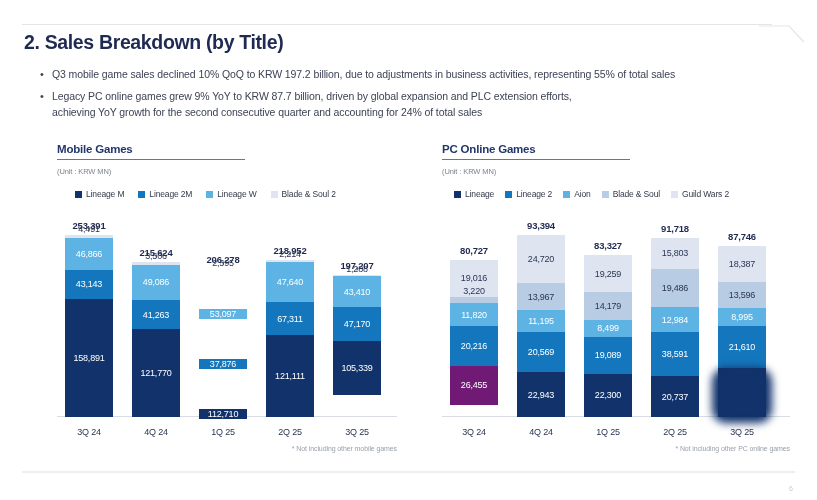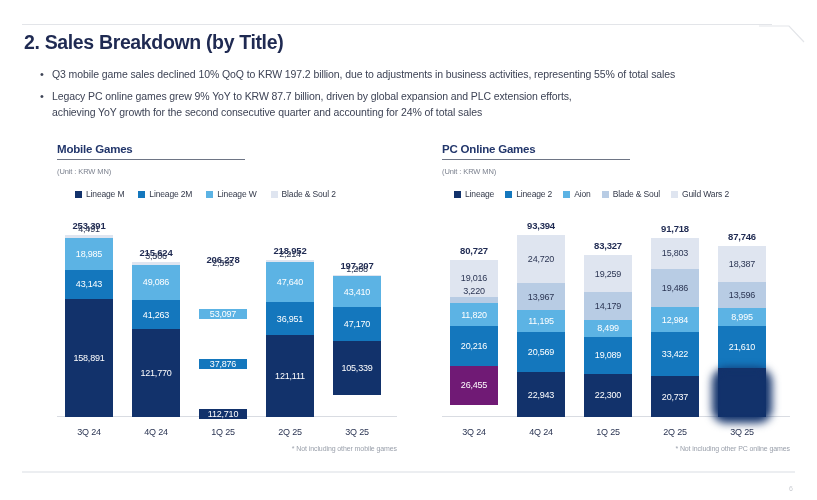--- a/index.html
+++ b/index.html
@@ -189,21 +189,21 @@
     <div class="chart" id="chart-mobile">
       <div class="baseline"></div>
       <div class="footnote">* Not including other mobile games</div>
     <div class="bar-group" style="left: 8px; width: 48px; height: 216px;">
           <div class="total" style="bottom: 186px;">253,391</div>
           <div class="bar" style="width: 48px; height: 182px;">
             <div class="seg thin" style="height: 3.22569px; background: rgb(223, 229, 240);">
               <span class="v" style="color: rgb(43, 53, 83);">4,491</span>
             </div>
             <div class="seg" style="height: 33.6619px; background: rgb(92, 179, 228);">
-              <span class="v" style="color: rgb(255, 255, 255);">18,985</span>
+              <span class="v" style="color: rgb(255, 255, 255);">46,866</span>
             </div>
             <div class="seg" style="height: 30.9878px; background: rgb(20, 119, 189);">
               <span class="v" style="color: rgb(255, 255, 255);">43,143</span>
             </div>
             <div class="seg" style="height: 126px; background: rgb(18, 50, 107);">
               <span class="v" style="color: rgb(255, 255, 255);">158,891</span>
             </div>
           </div>
         </div>
         <div class="xlabel" style="left: 32px;">3Q 24</div>
@@ -246,21 +246,21 @@
         <div class="bar-group" style="left: 209px; width: 48px; height: 191px;">
           <div class="total" style="bottom: 161px;">218,952</div>
           <div class="bar" style="width: 48px; height: 157px;">
             <div class="seg thin" style="height: 1.58755px; background: rgb(223, 229, 240);">
               <span class="v" style="color: rgb(43, 53, 83);">2,214</span>
             </div>
             <div class="seg" style="height: 43px; background: rgb(92, 179, 228);">
               <span class="v" style="color: rgb(255, 255, 255);">47,640</span>
             </div>
             <div class="seg" style="height: 34.4092px; background: rgb(20, 119, 189);">
-              <span class="v" style="color: rgb(255, 255, 255);">36,951</span>
+              <span class="v" style="color: rgb(255, 255, 255);">67,311</span>
             </div>
             <div class="seg" style="height: 86.8429px; background: rgb(18, 50, 107);">
               <span class="v" style="color: rgb(255, 255, 255);">121,111</span>
             </div>
           </div>
         </div>
         <div class="xlabel" style="left: 233px;">2Q 25</div>
         <div class="bar-group" style="left: 276px; width: 48px; height: 176px;">
           <div class="total" style="bottom: 146px;">197,207</div>
           <div class="bar" style="width: 48px; height: 142px;">
@@ -380,21 +380,21 @@
             <div class="seg" style="height: 30.8417px; background: rgb(223, 229, 240);">
               <span class="v" style="color: rgb(43, 53, 83);">15,803</span>
             </div>
             <div class="seg" style="height: 38.0295px; background: rgb(184, 204, 228);">
               <span class="v" style="color: rgb(43, 53, 83);">19,486</span>
             </div>
             <div class="seg" style="height: 25.34px; background: rgb(92, 179, 228);">
               <span class="v" style="color: rgb(255, 255, 255);">12,984</span>
             </div>
             <div class="seg" style="height: 44.3177px; background: rgb(20, 119, 189);">
-              <span class="v" style="color: rgb(255, 255, 255);">33,422</span>
+              <span class="v" style="color: rgb(255, 255, 255);">38,591</span>
             </div>
             <div class="seg" style="height: 40.471px; background: rgb(18, 50, 107);">
               <span class="v" style="color: rgb(255, 255, 255);">20,737</span>
             </div>
           </div>
         </div>
         <div class="xlabel" style="left: 233px;">2Q 25</div>
         <div class="bar-group" style="left: 276px; width: 48px; height: 205px;">
           <div class="total" style="bottom: 175px;">87,746</div>
           <div class="bar" style="width: 48px; height: 171px;">

